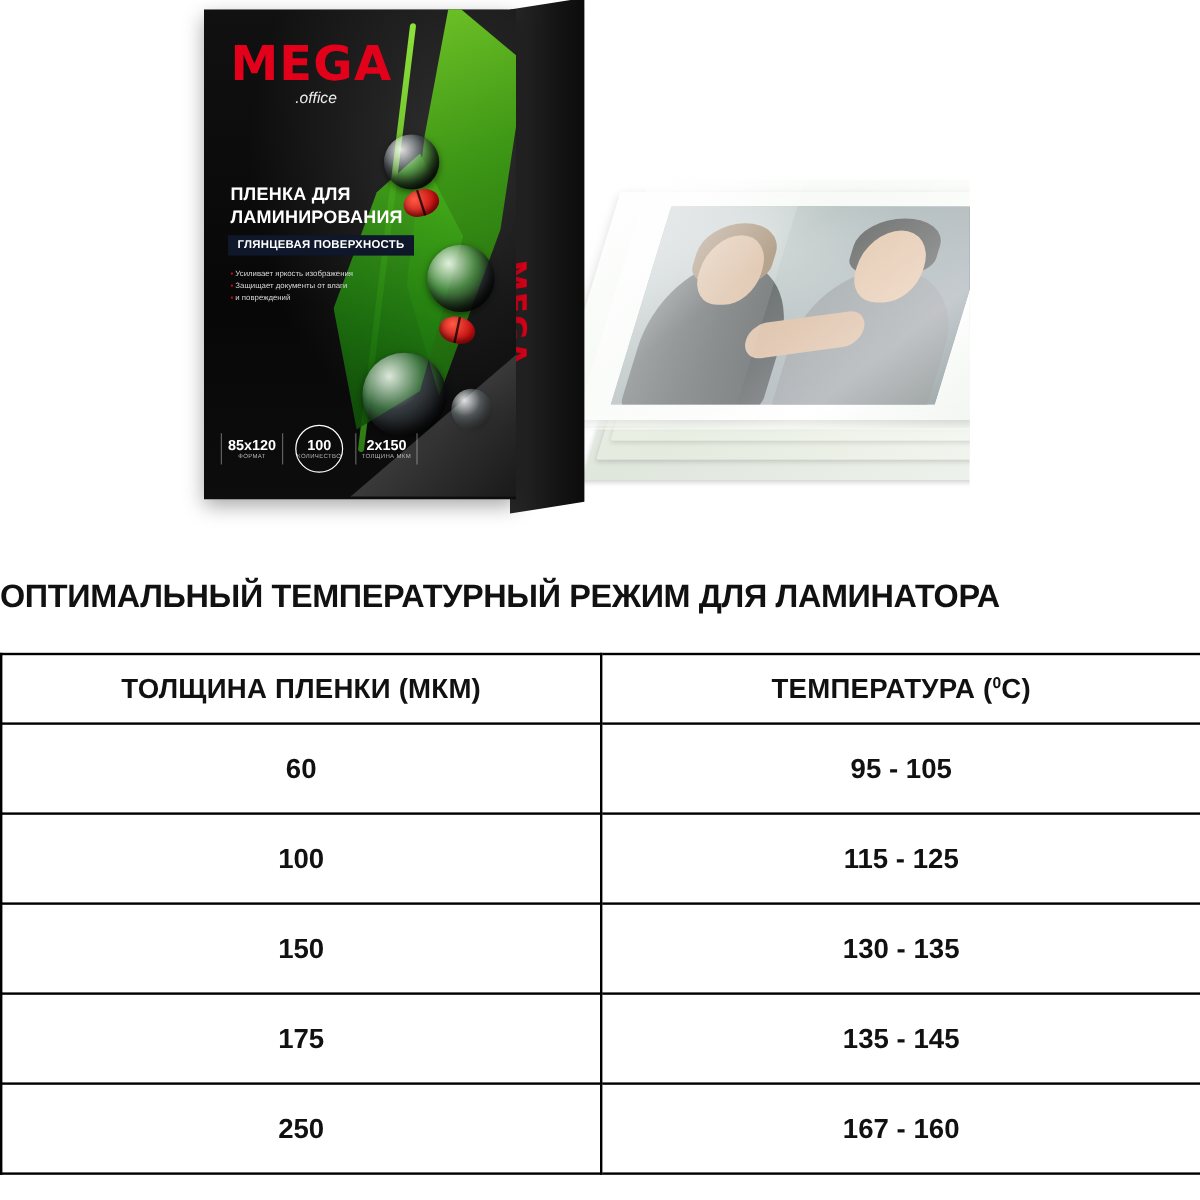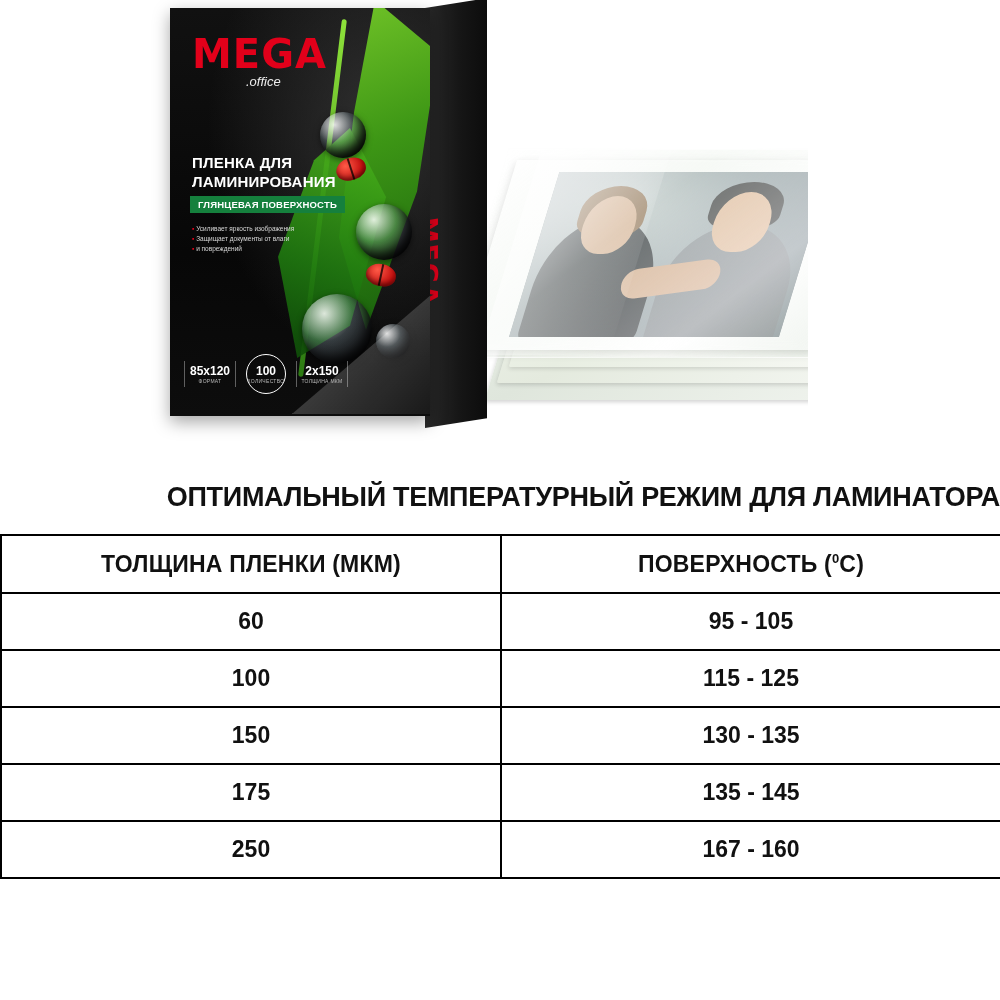--- a/index.html
+++ b/index.html
@@ -268,21 +268,21 @@
     color: #ffffff;
     font-size: 15px;
     font-weight: 700;
     line-height: 1.25;
     letter-spacing: .2px;
     width: 130px;
   }
   .box-badge {
     position: absolute;
     left: 20px; top: 188px;
-    background: #15803d;
+    background: #0f172a;
     color: #fff;
     font-size: 9.5px;
     font-weight: 700;
     padding: 3px 8px;
     letter-spacing: .2px;
     white-space: nowrap;
   }
   .box-bullets {
     position: absolute;
     left: 22px; top: 216px;
@@ -320,26 +320,26 @@
     padding: 3px 0;
   }
 
   
   .table-section {
     position: absolute;
     left: 0; top: 470px;
     width: 1000px;
   }
   .section-title {
-    text-align: right;
+    text-align: left;
     font-size: 27px;
     font-weight: 700;
     color: #111111;
     letter-spacing: -0.3px;
-    margin: 12px 0 21px 0;
+    margin: 12px 0 31px 0;
     font-family: "Liberation Sans", sans-serif;
     white-space: nowrap;
   }
   table.temp-table {
     border-collapse: collapse;
     width: 1000px;
     table-layout: fixed;
   }
   table.temp-table td, table.temp-table th {
     border: 2px solid #000000;
@@ -347,21 +347,21 @@
     font-weight: 700;
     color: #111111;
     font-family: "Liberation Sans", sans-serif;
   }
   table.temp-table th {
     height: 58px;
     font-size: 23px;
     letter-spacing: .2px;
   }
   table.temp-table td {
-    height: 57px;
+    height: 75px;
     font-size: 23px;
   }
   .col-a { width: 500px; }
   .col-b { width: 500px; }
   sup.deg { font-size: 13px; vertical-align: super; }
 </style>
 </head>
 <body>
 
 <div id="page">
@@ -442,21 +442,21 @@
     <div class="section-title">ОПТИМАЛЬНЫЙ ТЕМПЕРАТУРНЫЙ РЕЖИМ ДЛЯ ЛАМИНАТОРА</div>
 
     <table class="temp-table">
       <colgroup>
         <col class="col-a">
         <col class="col-b">
       </colgroup>
       <thead>
         <tr>
           <th>ТОЛЩИНА ПЛЕНКИ (МКМ)</th>
-          <th><span>ПОВЕРХНОСТЬ (</span><sup class="deg">0</sup><span>С)</span></th>
+          <th><span>ТЕМПЕРАТУРА (</span><sup class="deg">0</sup><span>С)</span></th>
         </tr>
       </thead>
       <tbody>
         <tr>
           <td>60</td>
           <td>95 - 105</td>
         </tr>
         <tr>
           <td>100</td>
           <td>115 - 125</td>

